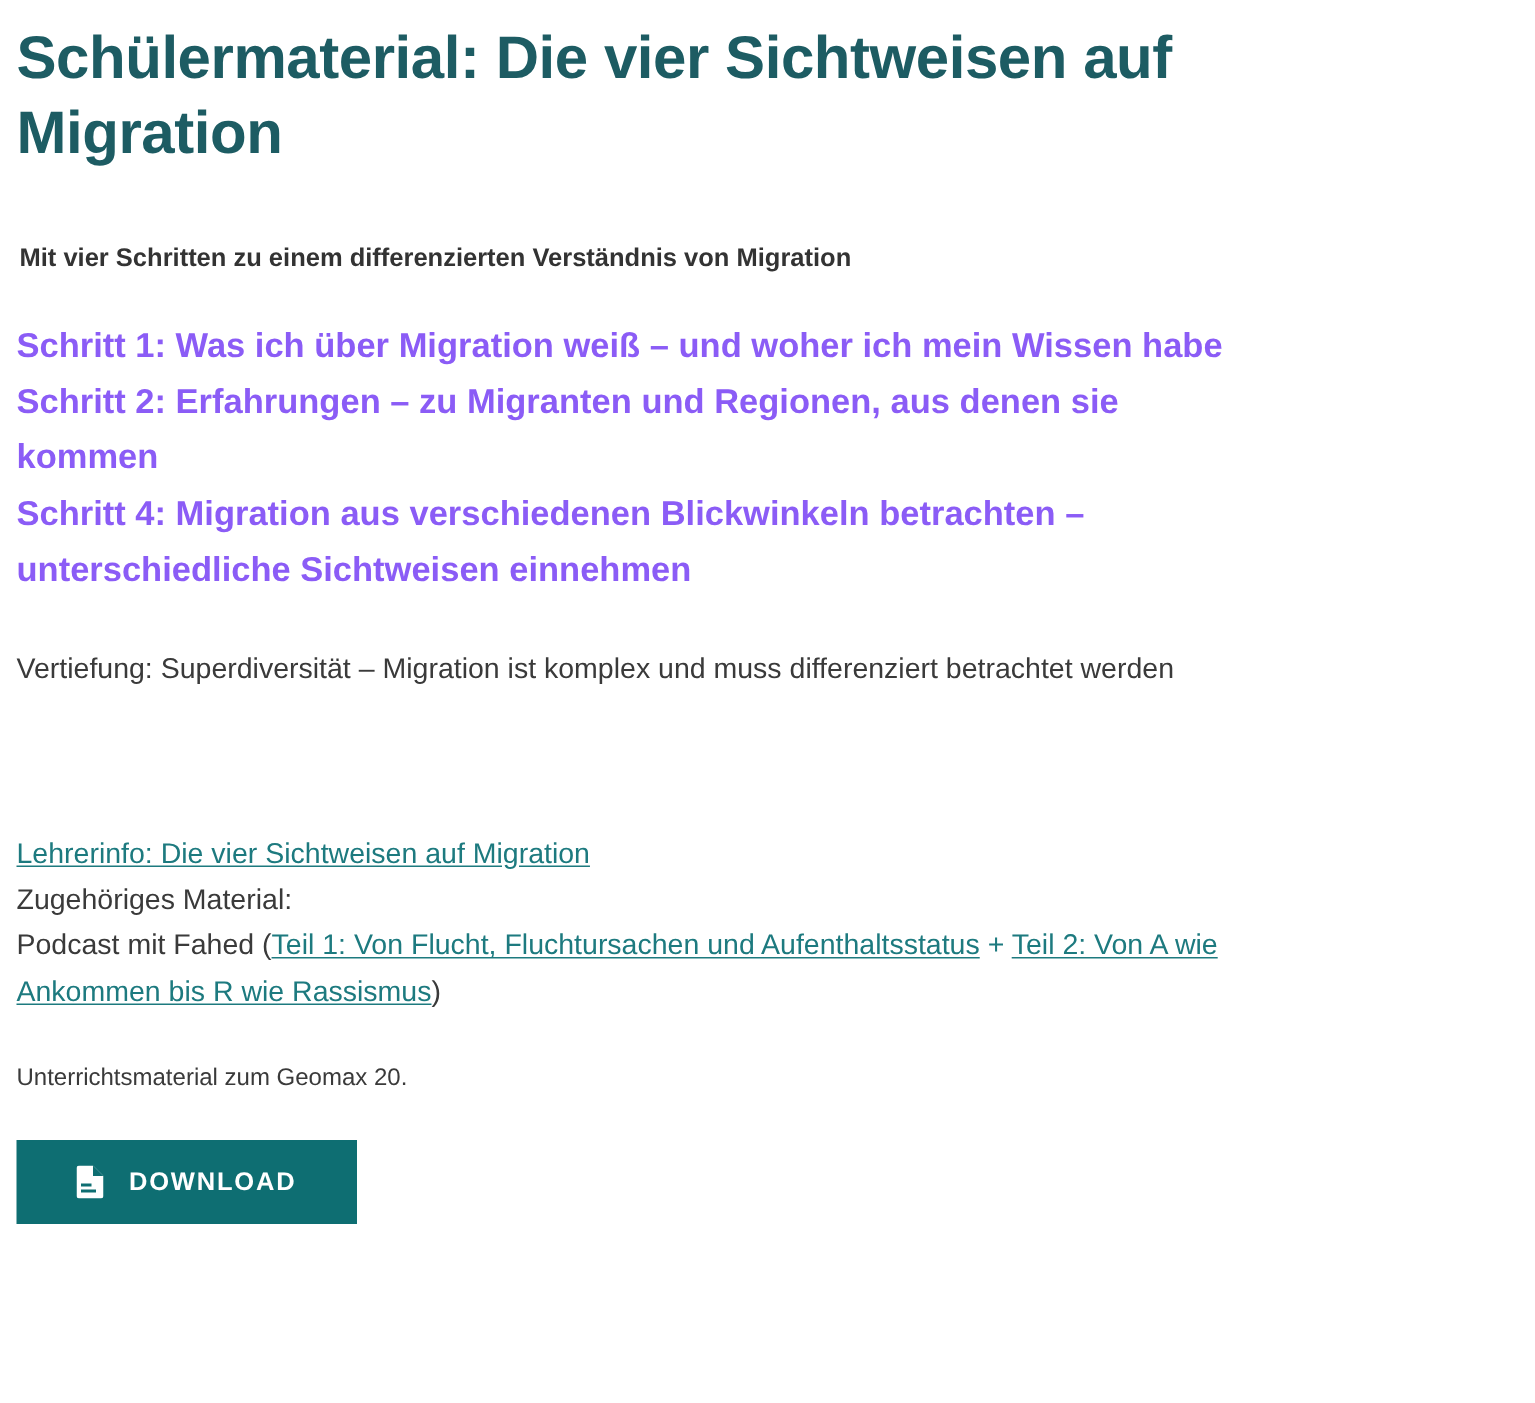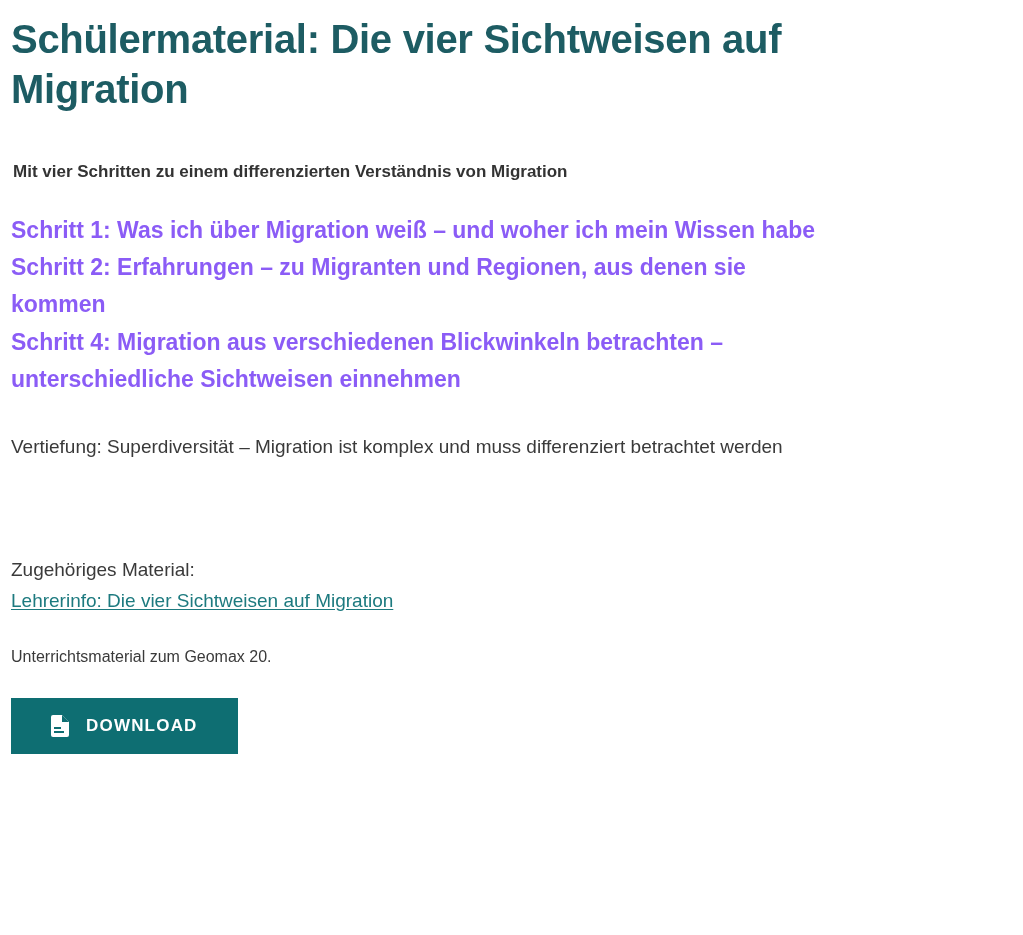--- a/index.html
+++ b/index.html
@@ -112,23 +112,26 @@
 
   <div class="steps">
     <div class="step">Schritt 1: Was ich über Migration weiß – und woher ich mein Wissen habe</div>
     <div class="step">Schritt 2: Erfahrungen – zu Migranten und Regionen, aus denen sie kommen</div>
     <div class="step">Schritt 4: Migration aus verschiedenen Blickwinkeln betrachten – unterschiedliche Sichtweisen einnehmen</div>
   </div>
 
   <p class="vertiefung">Vertiefung: Superdiversität – Migration ist komplex und muss differenziert betrachtet werden</p>
 
   <div class="related-block">
+    <div class="related-line">
+      <a class="doc-link" href="#">Lehrerinfo: Die vier Sichtweisen auf Migration</a>
+    </div>
     <div class="related-line">Zugehöriges Material:</div>
     <div class="related-line">
-      <a class="doc-link" href="#">Lehrerinfo: Die vier Sichtweisen auf Migration</a>
+      <span>Podcast mit Fahed (</span><a class="doc-link" href="#">Teil 1: Von Flucht, Fluchtursachen und Aufenthaltsstatus</a><span class="plus"> + </span><a class="doc-link" href="#">Teil 2: Von A wie Ankommen bis R wie Rassismus</a><span>)</span>
     </div>
   </div>
 
   <p class="note">Unterrichtsmaterial zum Geomax 20.</p>
 
   <button class="download-button">
     <span class="pdf-icon">
       <svg viewBox="0 0 18 22" width="18" height="22" aria-hidden="true">
         <path d="M2 0 h9 l7 7 v13 a2 2 0 0 1 -2 2 H2 a2 2 0 0 1 -2 -2 V2 a2 2 0 0 1 2 -2 z" fill="#ffffff"></path>
         <path d="M11 0 l7 7 h-7 z" fill="#0e6e72"></path>

